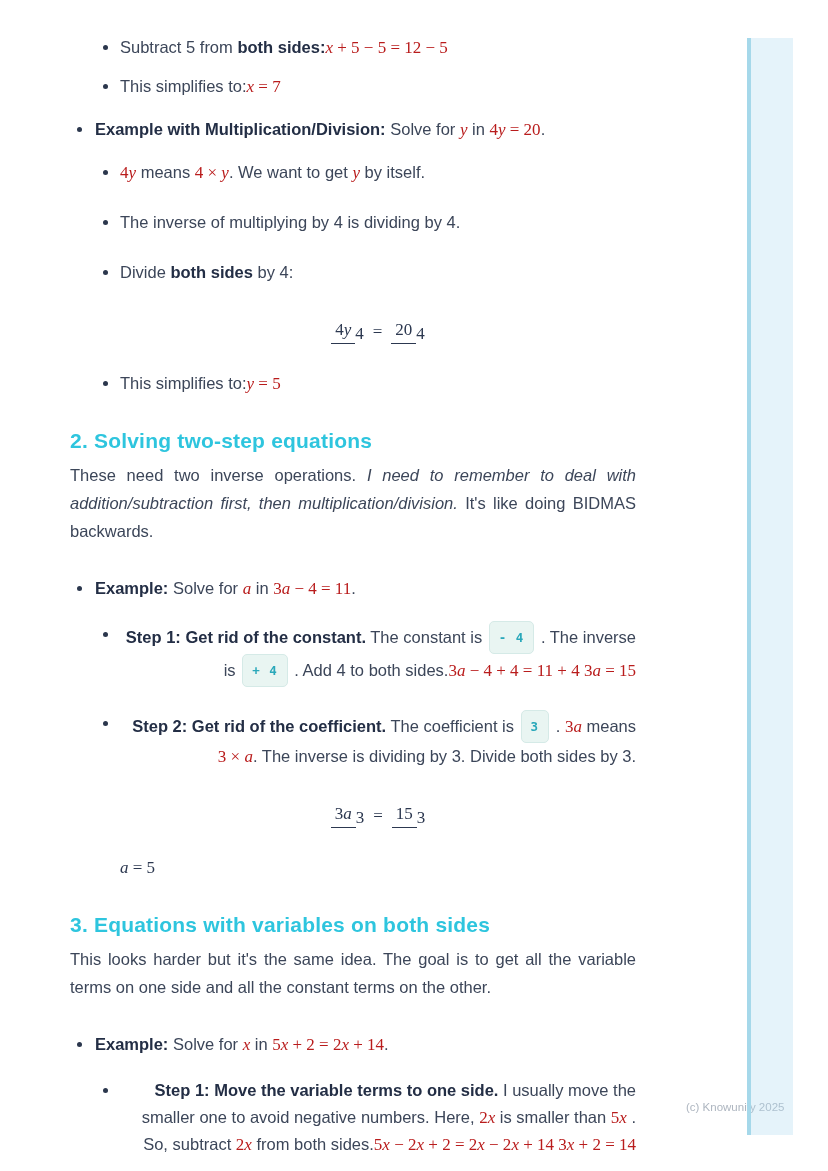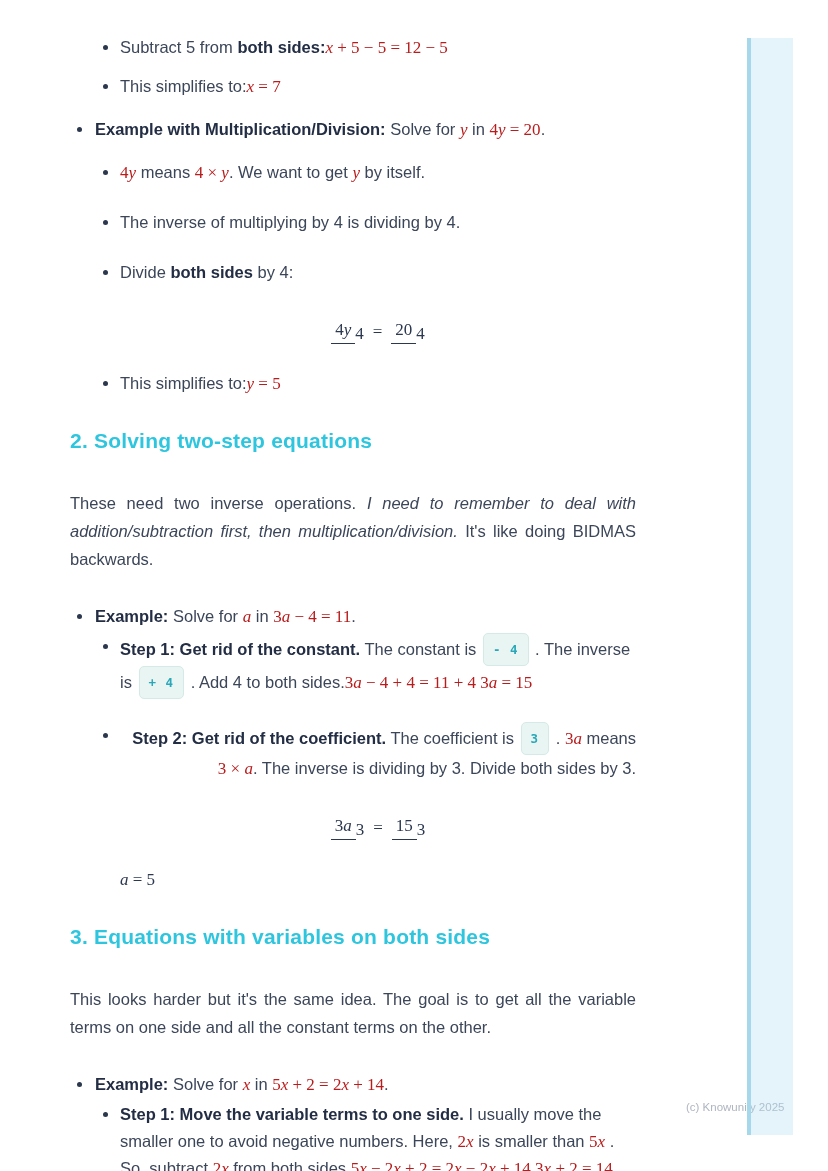--- a/index.html
+++ b/index.html
@@ -45,32 +45,32 @@
     flex: 0 0 auto;
     width: 5px; height: 5px;
     border-radius: 50%;
     background: #2b374d;
     margin-top: 11px;
   }
   .bullet.l1 { padding-left: 7px;  margin-top: 16px; }
   .bullet.l1 .dot { margin-right: 13px; }
   .bullet.l2 { padding-left: 33px; margin-top: 12px; }
   .bullet.l2 .dot { margin-right: 12px; }
-  .bullet.tight { margin-top: 3px; }
+  .bullet.tight { margin-top: 19px; text-align: right; }
   .bullet.loose { margin-top: 30px; }
   .bullet.snug  { margin-top: 23px; text-align: right; }
   .heading {
     font-size: 21px;
     font-weight: 700;
     color: #2ec5de;
     margin-top: 32px;
     letter-spacing: 0.2px;
   }
   .para {
-    margin-top: 36px;
+    margin-top: 8px;
     font-size: 16.5px;
     line-height: 28px;
     text-align: justify;
   }
   .fraction-row {
     margin: 34px 0 26px 0;
     text-align: center;
     position: relative;
     left: 25px;
   }

